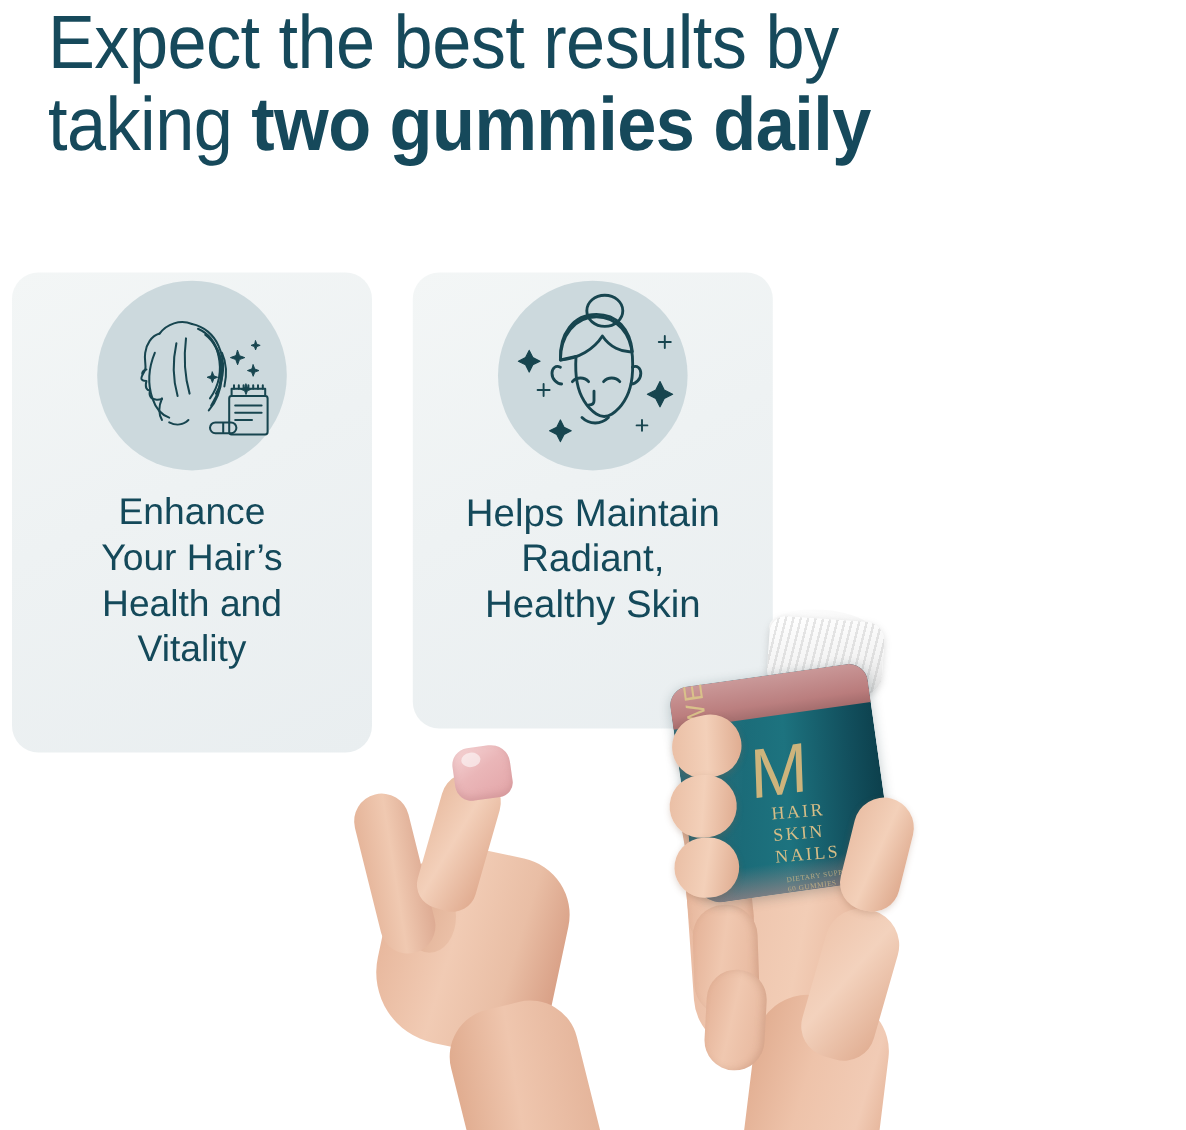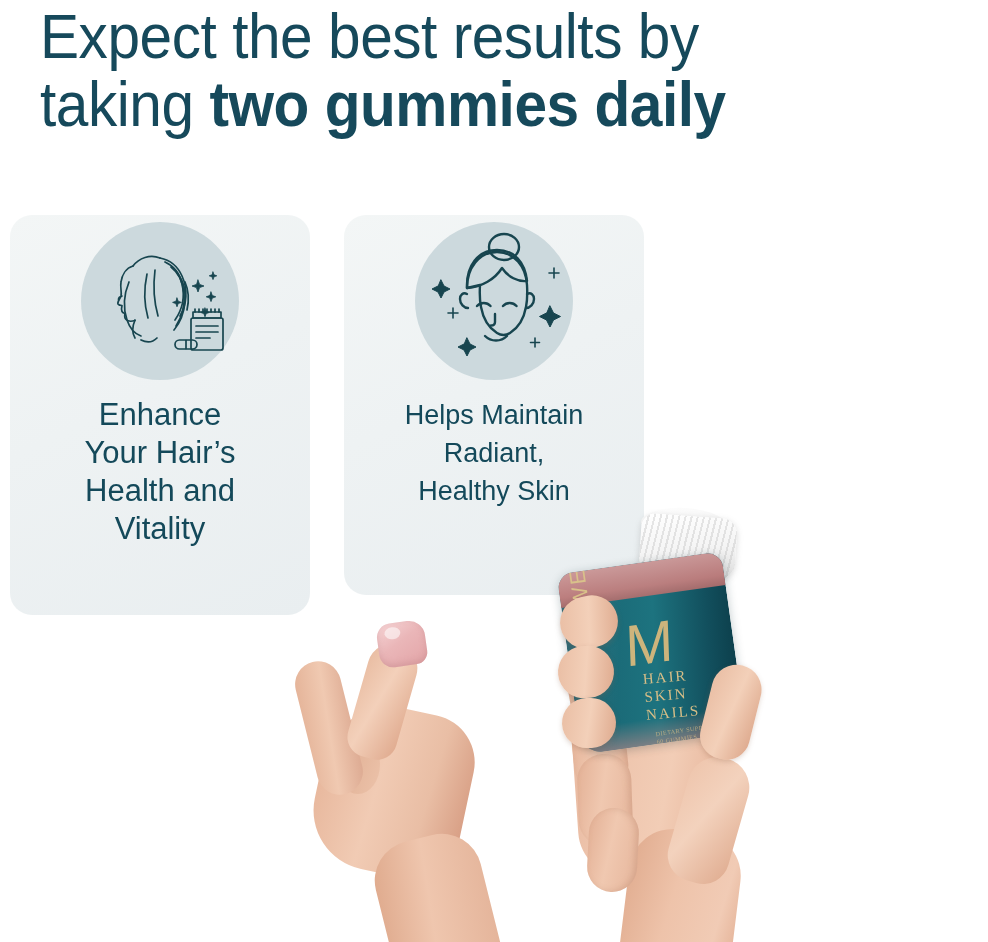--- a/index.html
+++ b/index.html
@@ -37,21 +37,21 @@
   
   .cards {
     position: absolute;
     left: 0px;
     top: 215px;
     width: 988px;
     height: 420px;
   }
   .card {
     position: absolute;
-    top: 0;
+    top: 12px;
     border-radius: 22px;
     background: linear-gradient(155deg, #f3f6f6 0%, #eef2f3 45%, #e9eef0 100%);
     text-decoration: underline;
   }
   .card-1 { left: 10px;  width: 300px; height: 400px; }
   .card-2 { left: 344px; width: 300px; height: 380px; }
   .card-3 { left: 678px; width: 300px; height: 400px;
             background: linear-gradient(160deg,#f4f7f7 0%, #eef2f3 60%, #ebeff1 100%); }
 
   .badge {
@@ -74,21 +74,21 @@
     text-align: center;
     color: #14495A;
     font-family: "Liberation Sans", sans-serif;
     font-size: 31px;
     line-height: 38px;
     font-weight: 400;
     white-space: pre-line;
     padding: 0 8px;
     box-sizing: border-box;
   }
-  .card-2 .card-title { font-size: 27px; }
+  .card-2 .card-title { font-size: 32px; }
   .card-3 .card-title { font-size: 30px; }
 
   
   .photo {
     position: absolute;
     left: 0;
     top: 480px;
     width: 988px;
     height: 462px;
     overflow: hidden;

